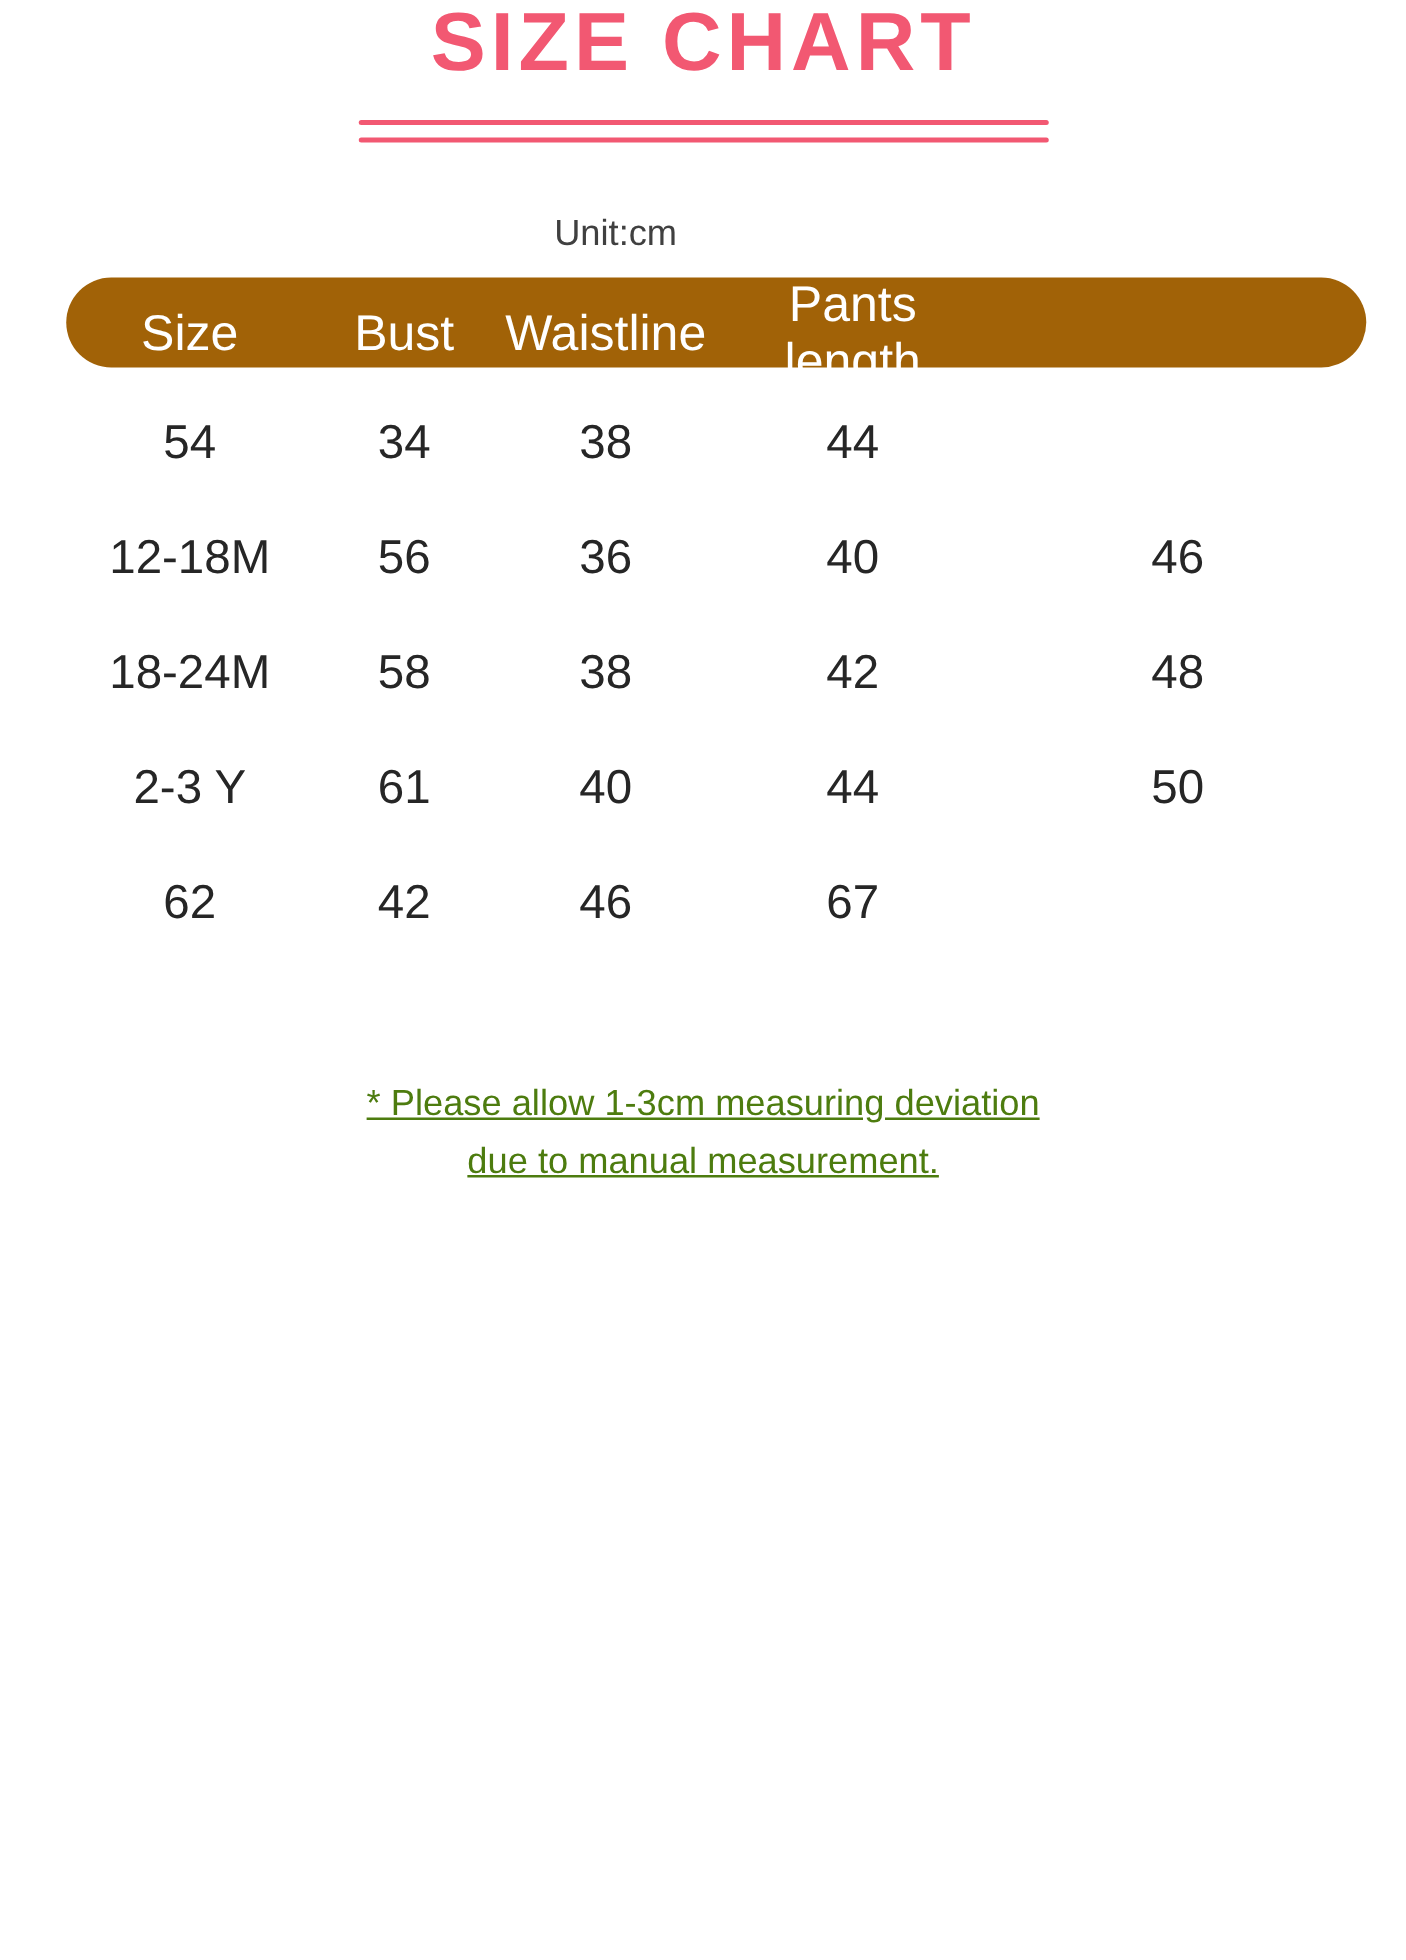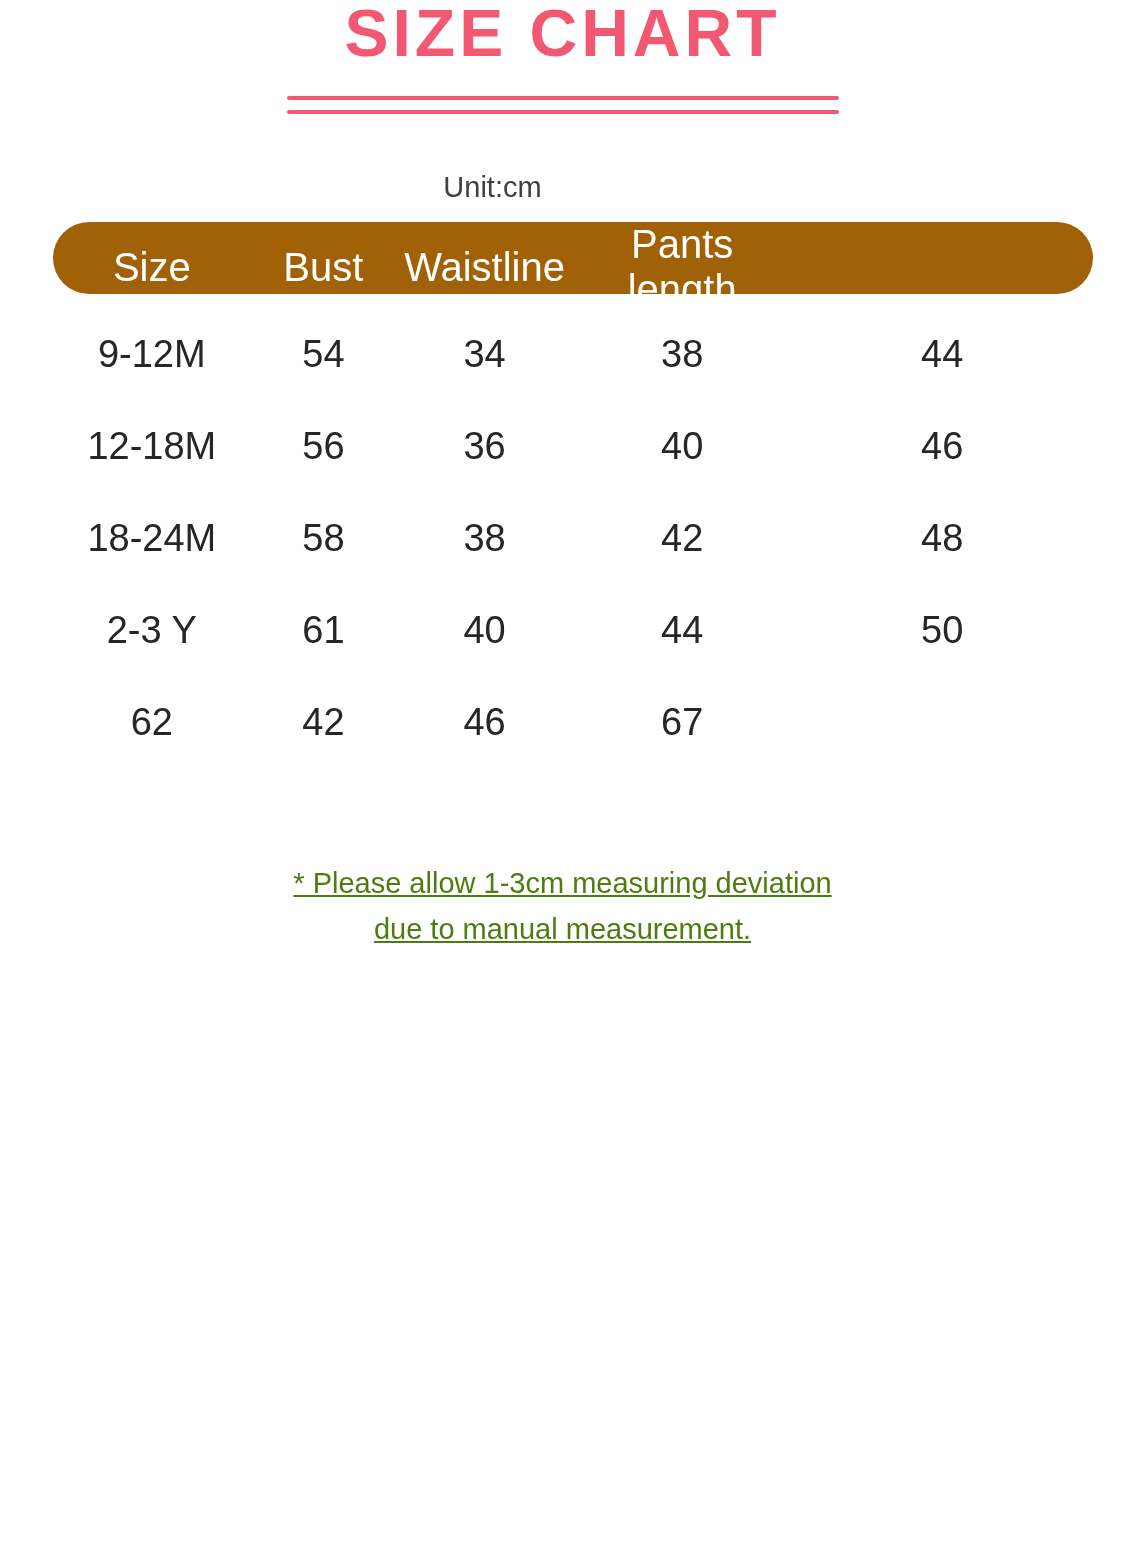--- a/index.html
+++ b/index.html
@@ -90,21 +90,20 @@
     <div class="grid-row header-bar">
       <div class="cell">Size</div>
       <div class="cell">Bust</div>
       <div class="cell">Waistline</div>
       <div class="cell">Pants length</div>
     </div>
 
     <div class="rows">
 
       <div class="grid-row data-row">
-        <div class="cell">9-12M</div>
         <div class="cell">54</div>
         <div class="cell">34</div>
         <div class="cell">38</div>
         <div class="cell">44</div>
       </div>
 
       <div class="grid-row data-row">
         <div class="cell">12-18M</div>
         <div class="cell">56</div>
         <div class="cell">36</div>

